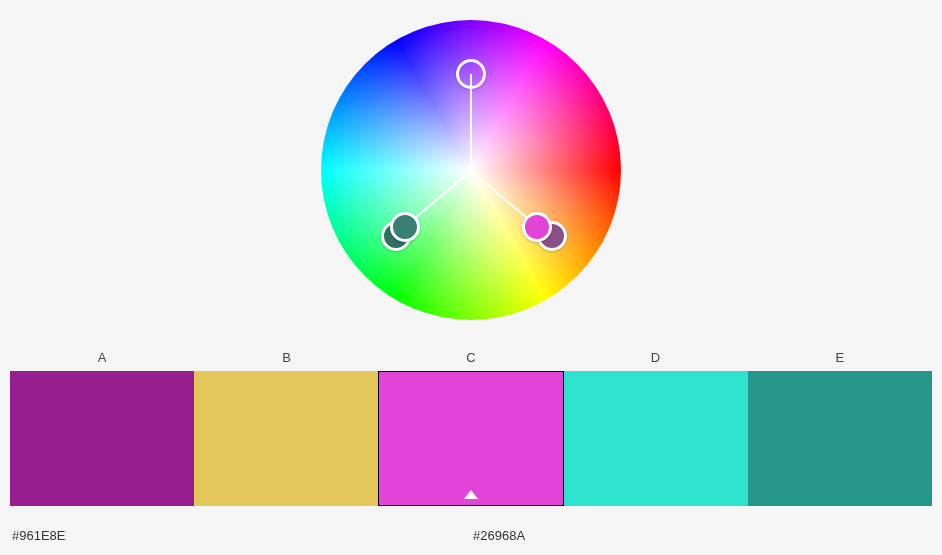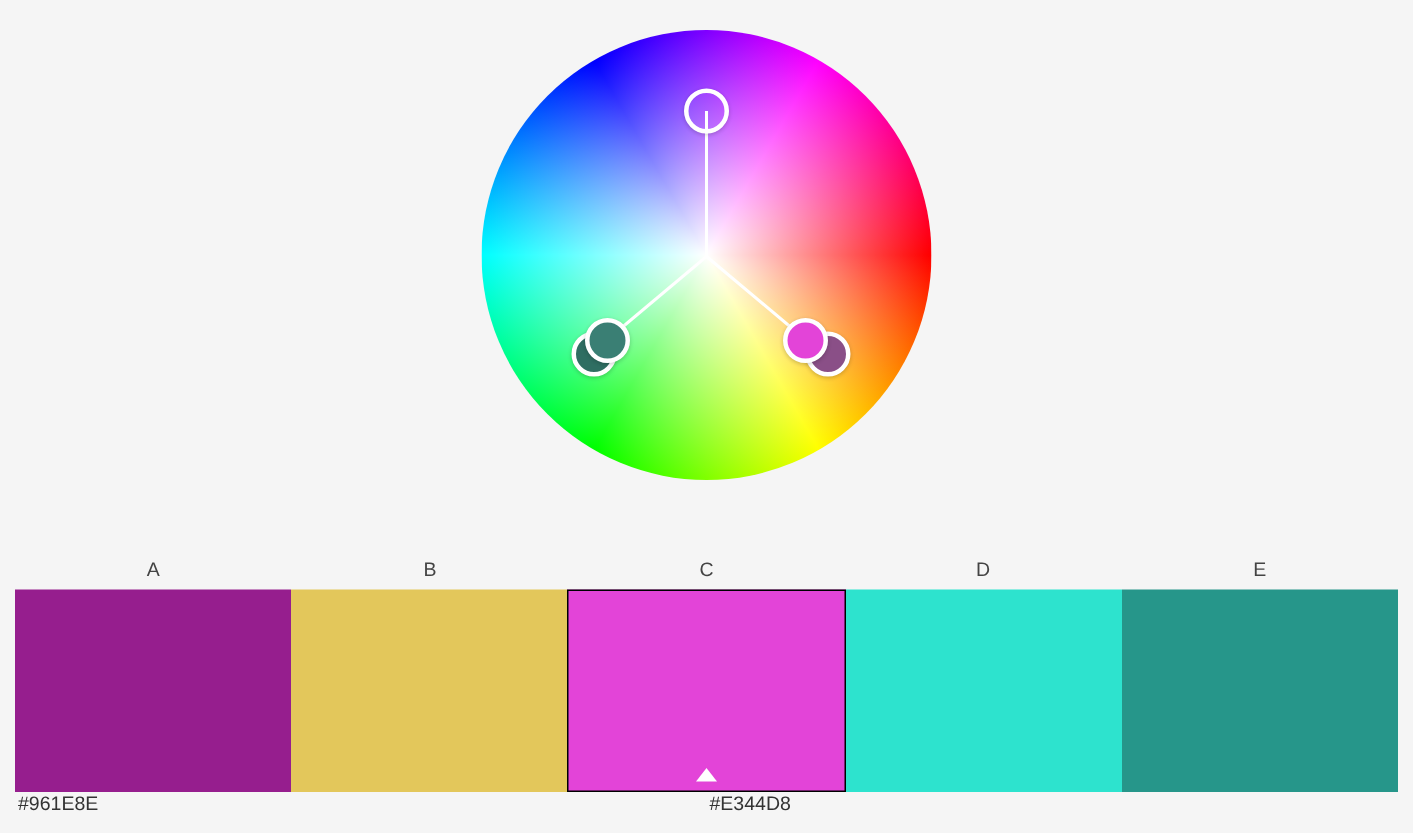--- a/index.html
+++ b/index.html
@@ -98,21 +98,21 @@
     transform: translateX(-50%);
     width: 0;
     height: 0;
     border-left: 7px solid transparent;
     border-right: 7px solid transparent;
     border-bottom: 9px solid #fff;
   }
   .hexes {
     display: flex;
     width: 100%;
-    padding: 0 0 12px 0;
+    padding: 22px 0 12px 0;
   }
   .hex {
     flex: 1;
     font-size: 13px;
     color: #333;
     padding-left: 2px;
     font-family: Arial, sans-serif;
     cursor: text;
   }
 </style>
@@ -142,15 +142,15 @@
     </div>
   <div class="swatches" id="swatches">
       <div class="swatch" style="background: rgb(150, 30, 142);"></div>
       <div class="swatch" style="background: rgb(227, 199, 91);"></div>
       <div class="swatch selected" style="background: rgb(227, 68, 216);"></div>
       <div class="swatch" style="background: rgb(45, 227, 206);"></div>
       <div class="swatch" style="background: rgb(38, 150, 138);"></div>
     </div>
   <div class="hexes" id="hexes">
       <div class="hex">#961E8E</div>
-      <div class="hex">#E344D8</div>
+      <div class="hex">#26968A</div>
     </div>
 </div>
 
 </body></html>

